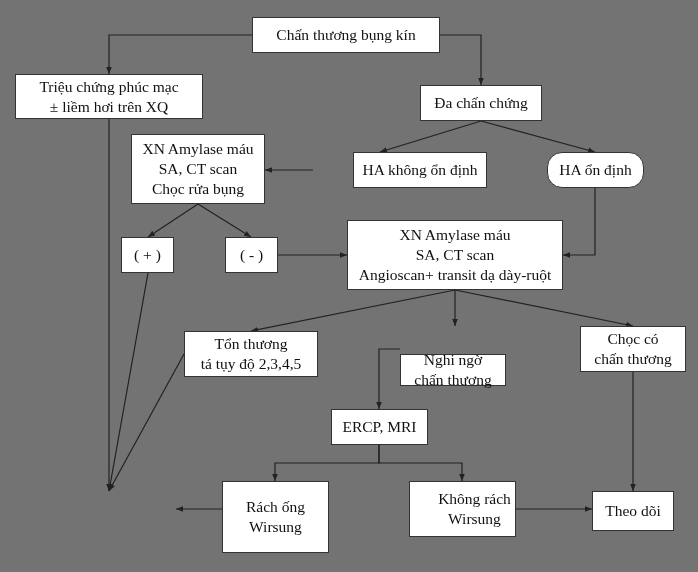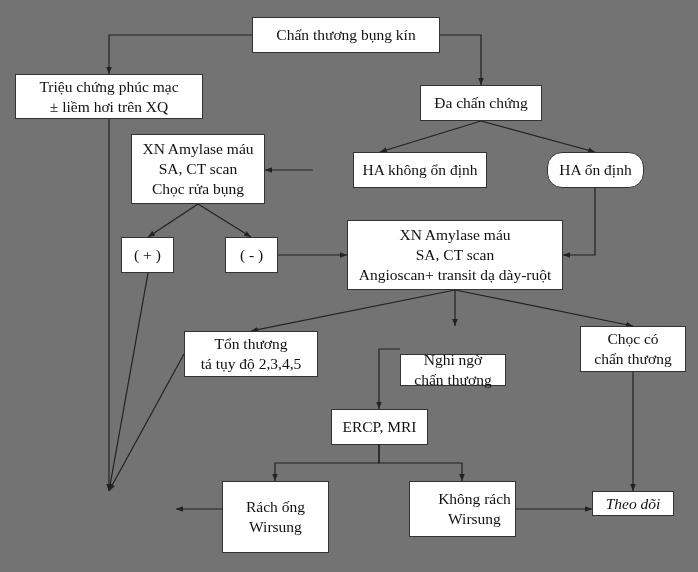--- a/index.html
+++ b/index.html
@@ -95,16 +95,16 @@
       <span>ERCP, MRI</span>
     </div>
   <div class="node" id="n-rupture" style="left:222px;top:481px;width:107px;height:72px;">
       <span>Rách ống</span>
       <span>Wirsung</span>
     </div>
   <div class="node" id="n-no_rupture" style="left:409px;top:481px;width:107px;height:56px;padding-left:24px;">
       <span>Không rách</span>
       <span>Wirsung</span>
     </div>
-  <div class="node" id="n-follow" style="left:592px;top:491px;width:82px;height:25px;font-style:italic;">
+  <div class="node" id="n-follow" style="left:592px;top:491px;width:82px;height:40px;">
       <span>Theo dõi</span>
     </div>
 </div>
 
 </body></html>

